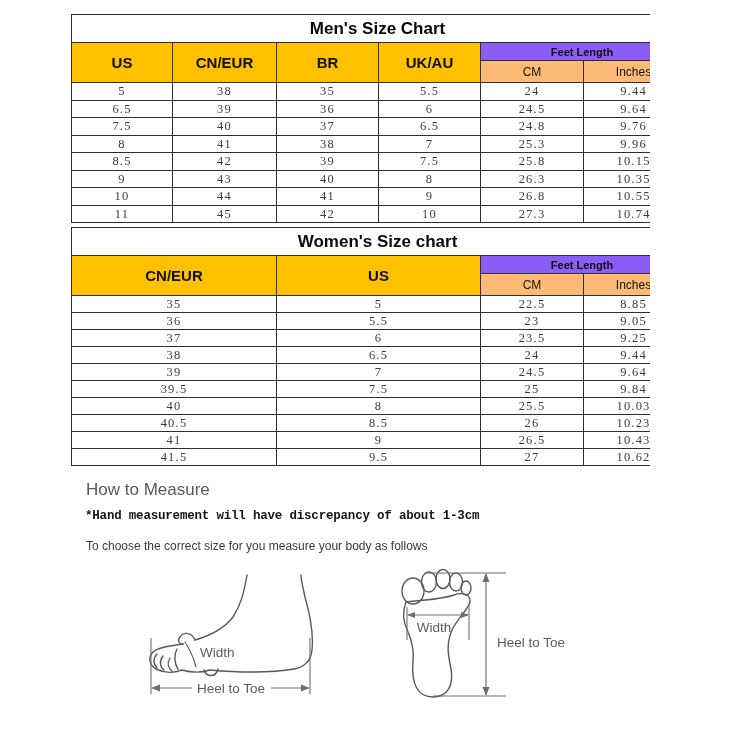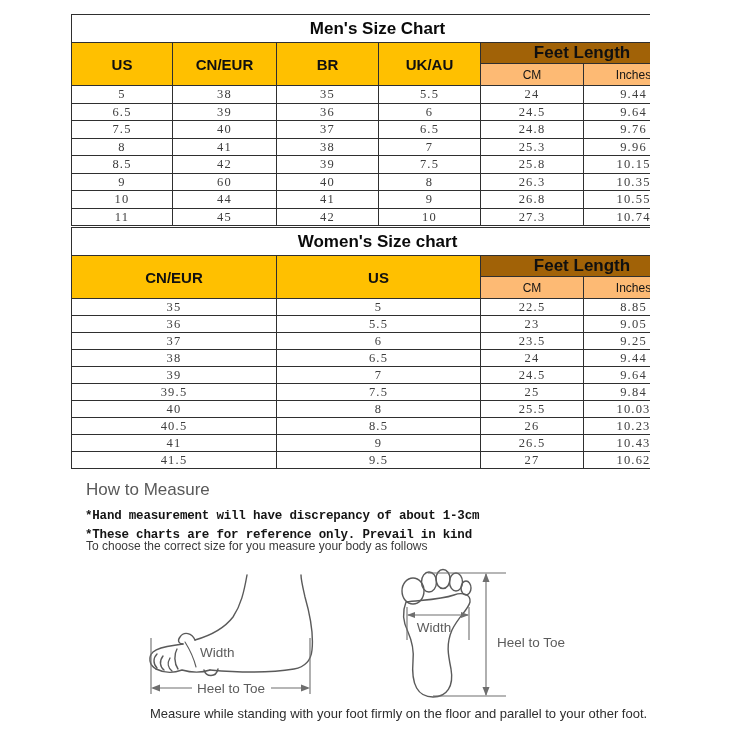--- a/index.html
+++ b/index.html
@@ -7,21 +7,21 @@
         font-family:"Liberation Sans",sans-serif;}
 
   
   table.size-table{position:absolute;left:71px;width:612px;border-collapse:collapse;
         table-layout:fixed;background:#fff;}
   table.size-table th,table.size-table td{border:1px solid #2f2f2f;padding:0;
         text-align:center;vertical-align:middle;}
   th.table-title{height:27px;background:#ffffff;color:#0a0a0a;
         font-family:"Liberation Sans",sans-serif;font-size:17px;font-weight:bold;}
   th.main{background:#ffc000;color:#101010;font-size:15px;font-weight:bold;}
-  th.feet{height:17px;background:#a16207;color:#101010;font-size:17px;font-weight:bold;}
+  th.feet{height:17px;background:#8b5cf6;color:#101010;font-size:11px;font-weight:bold;}
   th.sub{height:21px;background:#fdba74;color:#151515;font-size:12px;font-weight:normal;}
   table.size-table td{font-family:"Liberation Serif",serif;font-size:12.5px;
         color:#3d3d3d;letter-spacing:1.2px;}
   #men-table{top:14px;}
   #men-table td{height:16.5px;line-height:16.5px;}
   #women-table{top:227px;}
   #women-table td{height:16px;line-height:16px;}
 
   
   .notes{position:absolute;left:85px;top:469px;
@@ -106,21 +106,21 @@
         <tr>
           <td>8.5</td>
           <td>42</td>
           <td>39</td>
           <td>7.5</td>
           <td>25.8</td>
           <td>10.15</td>
         </tr>
         <tr>
           <td>9</td>
-          <td>60</td>
+          <td>43</td>
           <td>40</td>
           <td>8</td>
           <td>26.3</td>
           <td>10.35</td>
         </tr>
         <tr>
           <td>10</td>
           <td>44</td>
           <td>41</td>
           <td>9</td>
@@ -220,21 +220,20 @@
           <td colspan="2">41.5</td>
           <td colspan="2">9.5</td>
           <td>27</td>
           <td>10.62</td>
         </tr>
       </tbody>
   </table>
 
   <div class="notes">
     <div>*Hand measurement will have discrepancy of about 1-3cm</div>
-    <div>*These charts are for reference only. Prevail in kind</div>
   </div>
 
   <div class="howto-heading">How to Measure</div>
   <div class="howto-subtitle">To choose the correct size for you measure your body as follows</div>
 
   <svg class="diagram" id="side-foot-svg" width="190" height="140" viewBox="0 0 190 140">
     <path class="foot-line" d="M101,9 C98,26 95,39 87,51 C77,64 63,70 49,74"></path>
     <path class="foot-line" d="M49,74 C46,67 38,65 34,71 C31,75 33,78 37,78"></path>
     <path class="foot-line" d="M37,78 C27,80 14,80 7,86 C2,91 3,99 10,103"></path>
     <path class="foot-line" d="M10,103 C18,107 28,107 36,104 C50,108 58,106 64,104"></path>
@@ -269,15 +268,14 @@
     <polygon class="measure-head" points="71,57 63,54 63,60"></polygon>
     <text class="diagram-label" x="36" y="74" text-anchor="middle">Width</text>
     <line class="measure-line" x1="30" y1="15" x2="108" y2="15"></line>
     <line class="measure-line" x1="35" y1="138" x2="108" y2="138"></line>
     <line class="measure-line" x1="88" y1="16" x2="88" y2="137"></line>
     <polygon class="measure-head" points="88,15 84.5,24 91.5,24"></polygon>
     <polygon class="measure-head" points="88,138 84.5,129 91.5,129"></polygon>
     <text class="diagram-label" x="99" y="89">Heel to Toe</text>
   </svg>
 
-  <div class="instruction">Measure while standing with your foot firmly on the floor and parallel to your other foot.</div>
 
 </div>
 
 </body></html>

